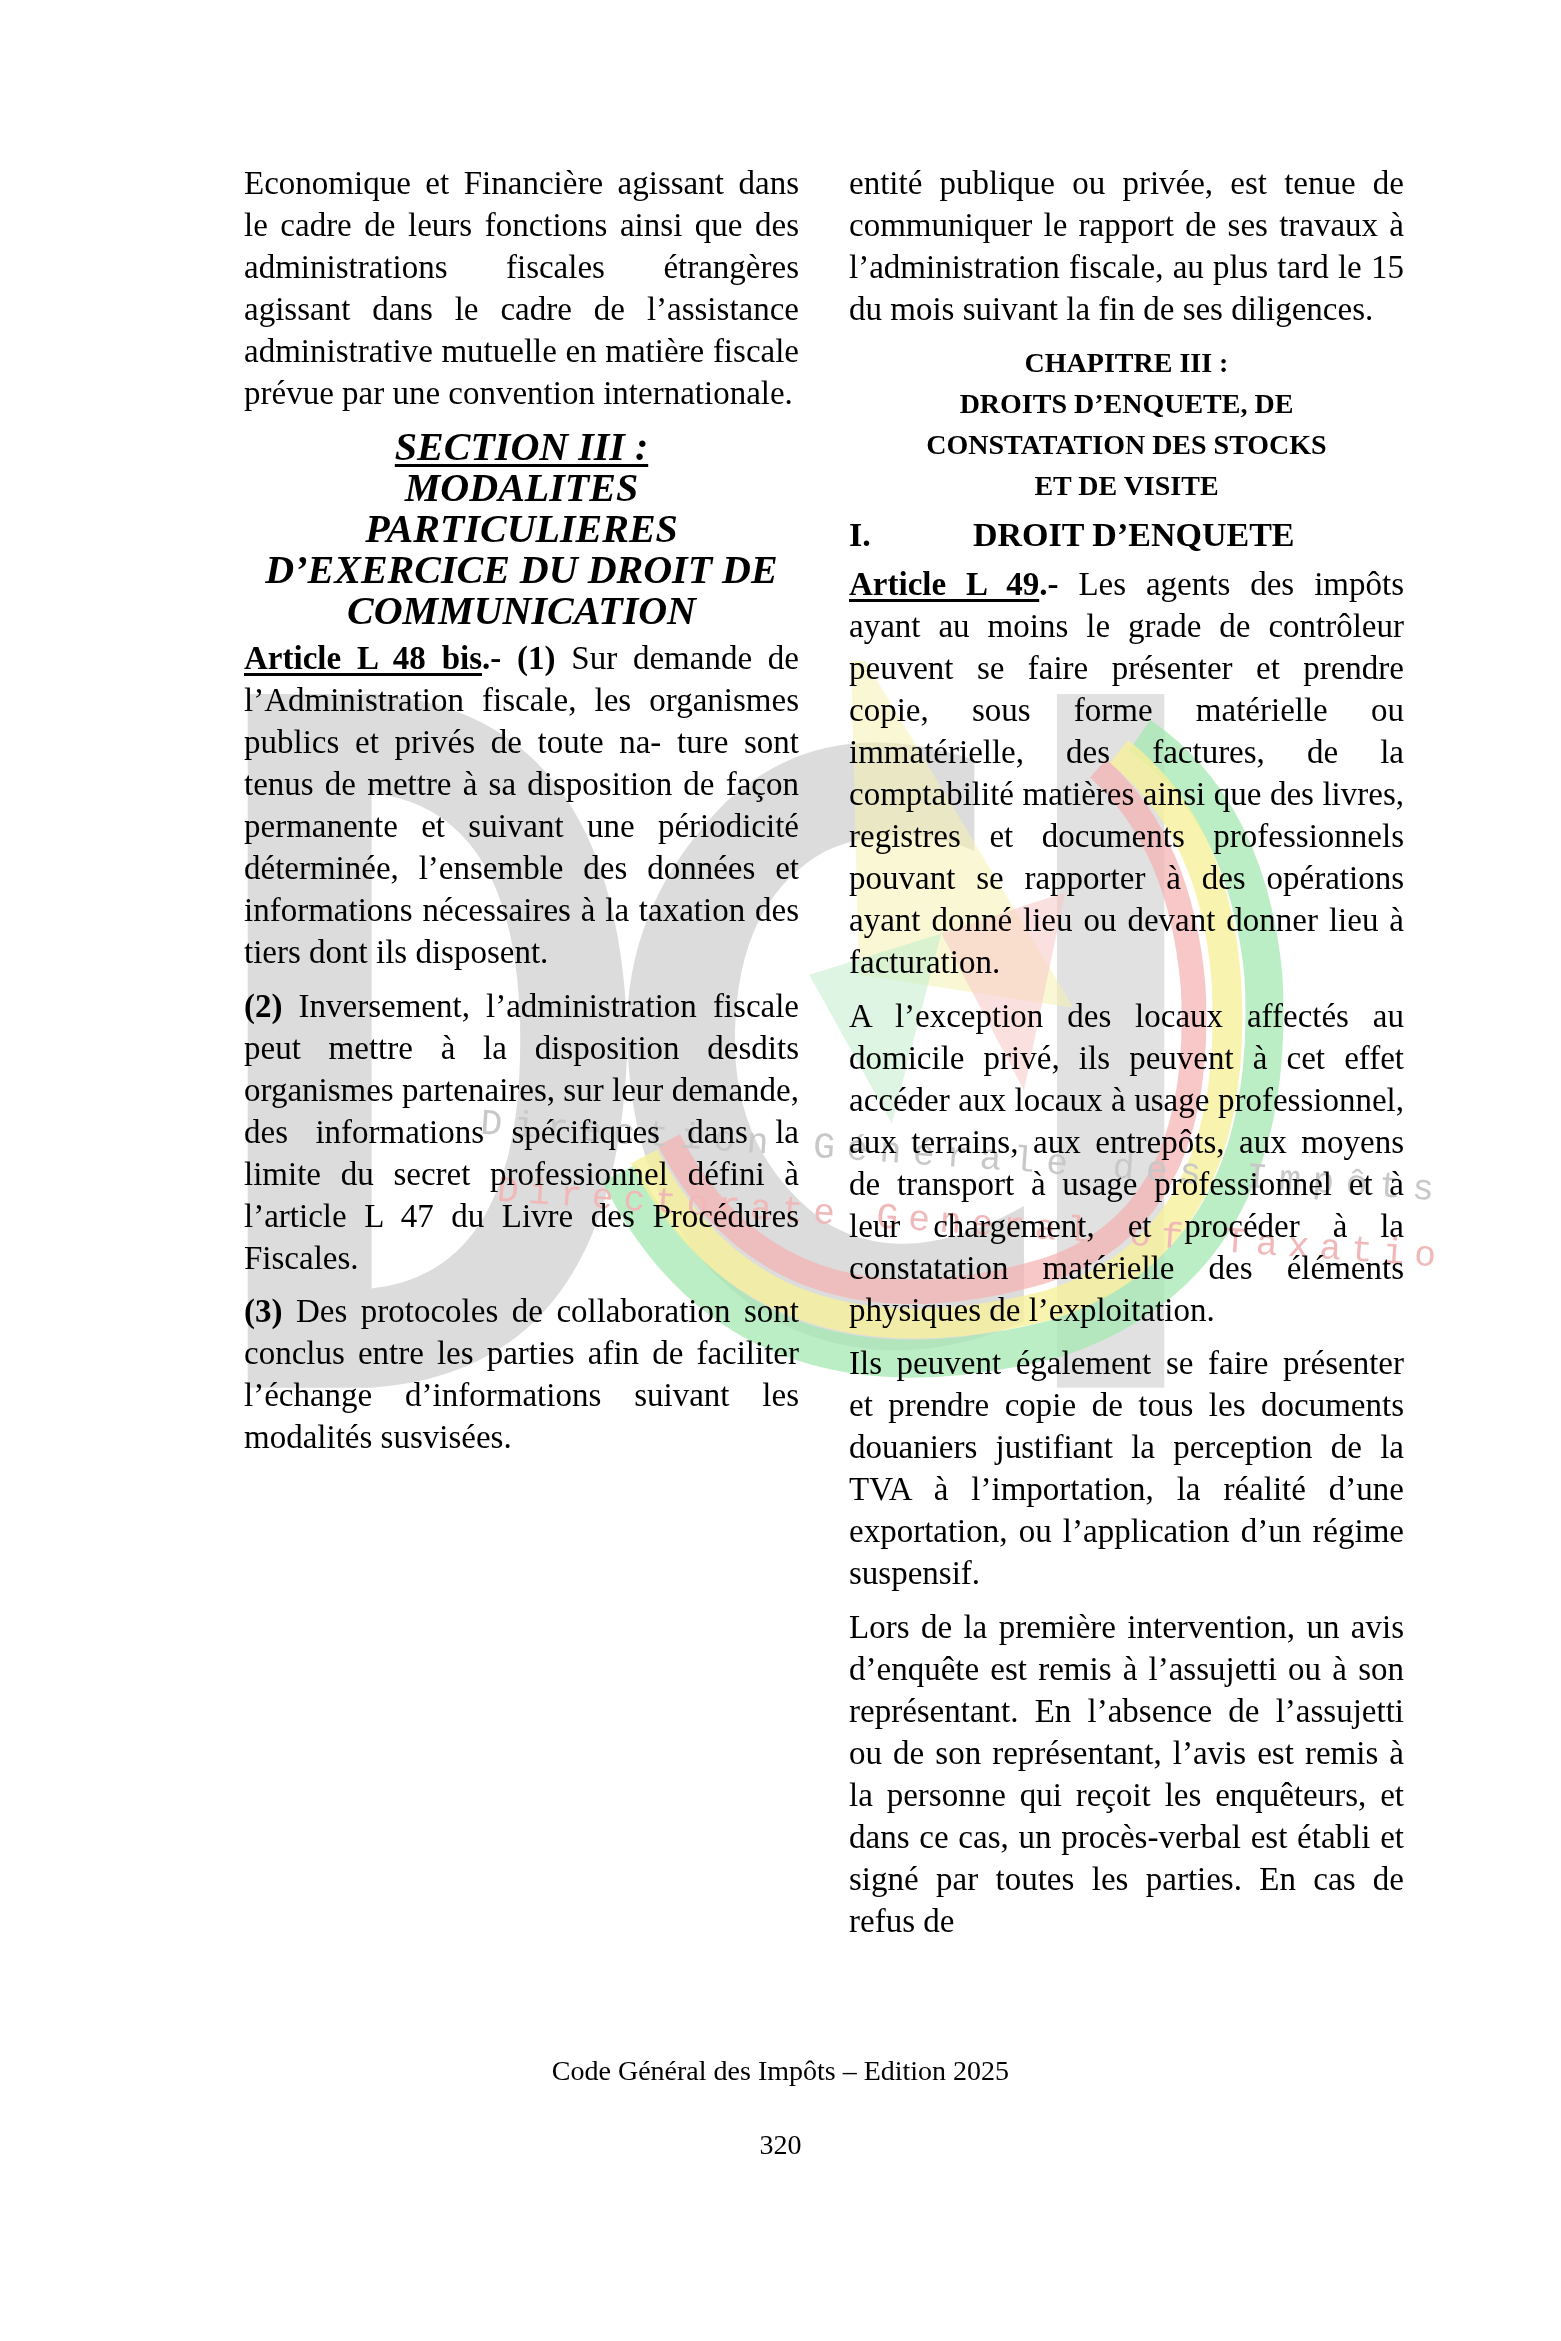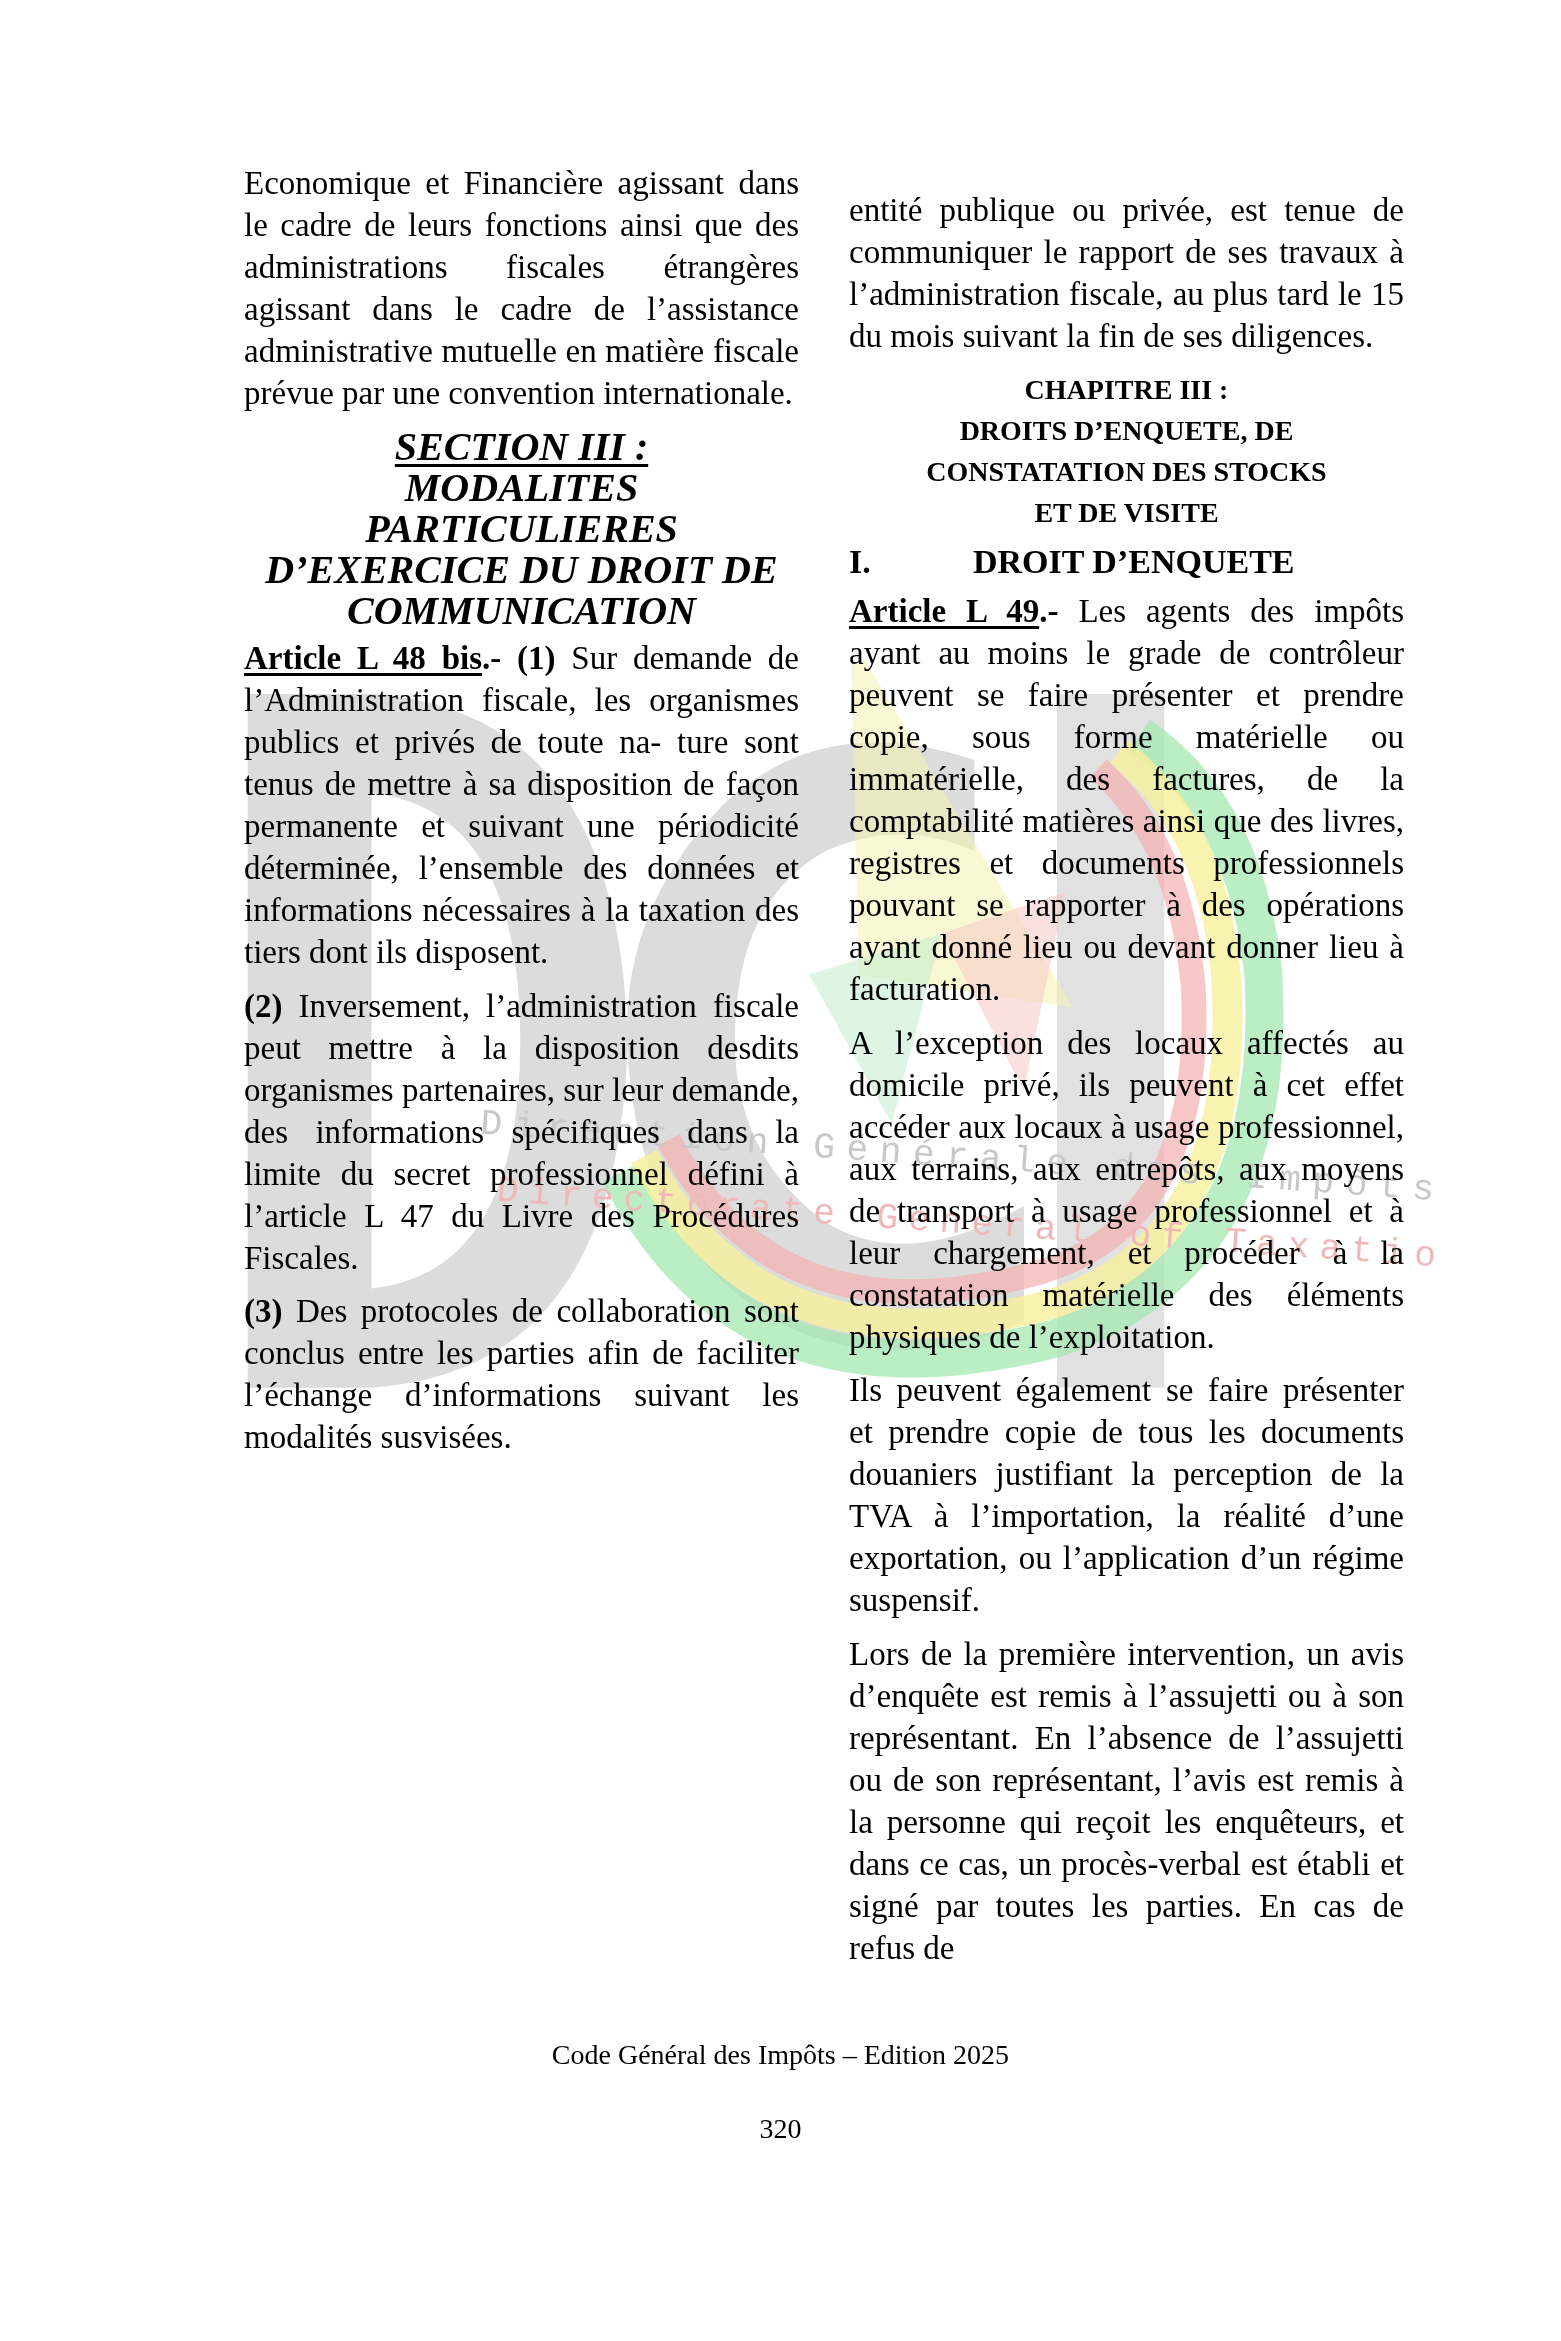--- a/index.html
+++ b/index.html
@@ -6,33 +6,33 @@
   body { width:1561px; height:2342px; position:relative; overflow:hidden;
          font-family:"Liberation Serif","DejaVu Serif",serif; color:#000; }
   .page { position:absolute; left:0; top:0; width:1561px; height:2342px; }
 
   
   .wm { position:absolute; left:231px; top:661px; width:1206px; height:867px; pointer-events:none; }
   .wm svg { width:100%; height:100%; }
 
   .col { position:absolute; top:162px; width:555px; font-size:33px; line-height:42px; }
   .col.left { left:244px; }
-  .col.right { left:849px;margin-top:27px; }
+  .col.right { left:849px; }
   .p { text-align:justify; margin:0 0 11.6px 0; }
   .p.nospace { margin-bottom:0; }
   .b { font-weight:bold; }
   .u { text-decoration:underline; text-decoration-thickness:2.5px; text-underline-offset:4.1px; }
 
   .section-head { text-align:center; font-weight:bold; font-style:italic; font-size:40px; line-height:41px; margin:1.7px 0 6.6px 0; }
   .section-head .u { text-decoration-thickness:2.5px; }
   .chapter-head { text-align:center; font-weight:bold; font-size:28px; line-height:41px; margin:1.7px 0 8.3px 0; }
   .subhead { font-weight:bold; font-size:34px; line-height:41px; margin:0 0 8.3px 0; display:flex; }
   .subhead .num { width:124px; }
 
-  .footer { position:absolute; left:0; width:1561px; text-align:center; font-size:28px; }
+  .footer { position:absolute; left:0; width:1561px; text-align:center; font-size:28px;margin-top:16px; }
   .footer.title { top:2039px; }
   .footer.pagenum { top:2113px; }
 </style>
 </head>
 <body>
 
 <div class="page">
 
   <div class="wm">
     <svg viewBox="0 0 1460 1050">

